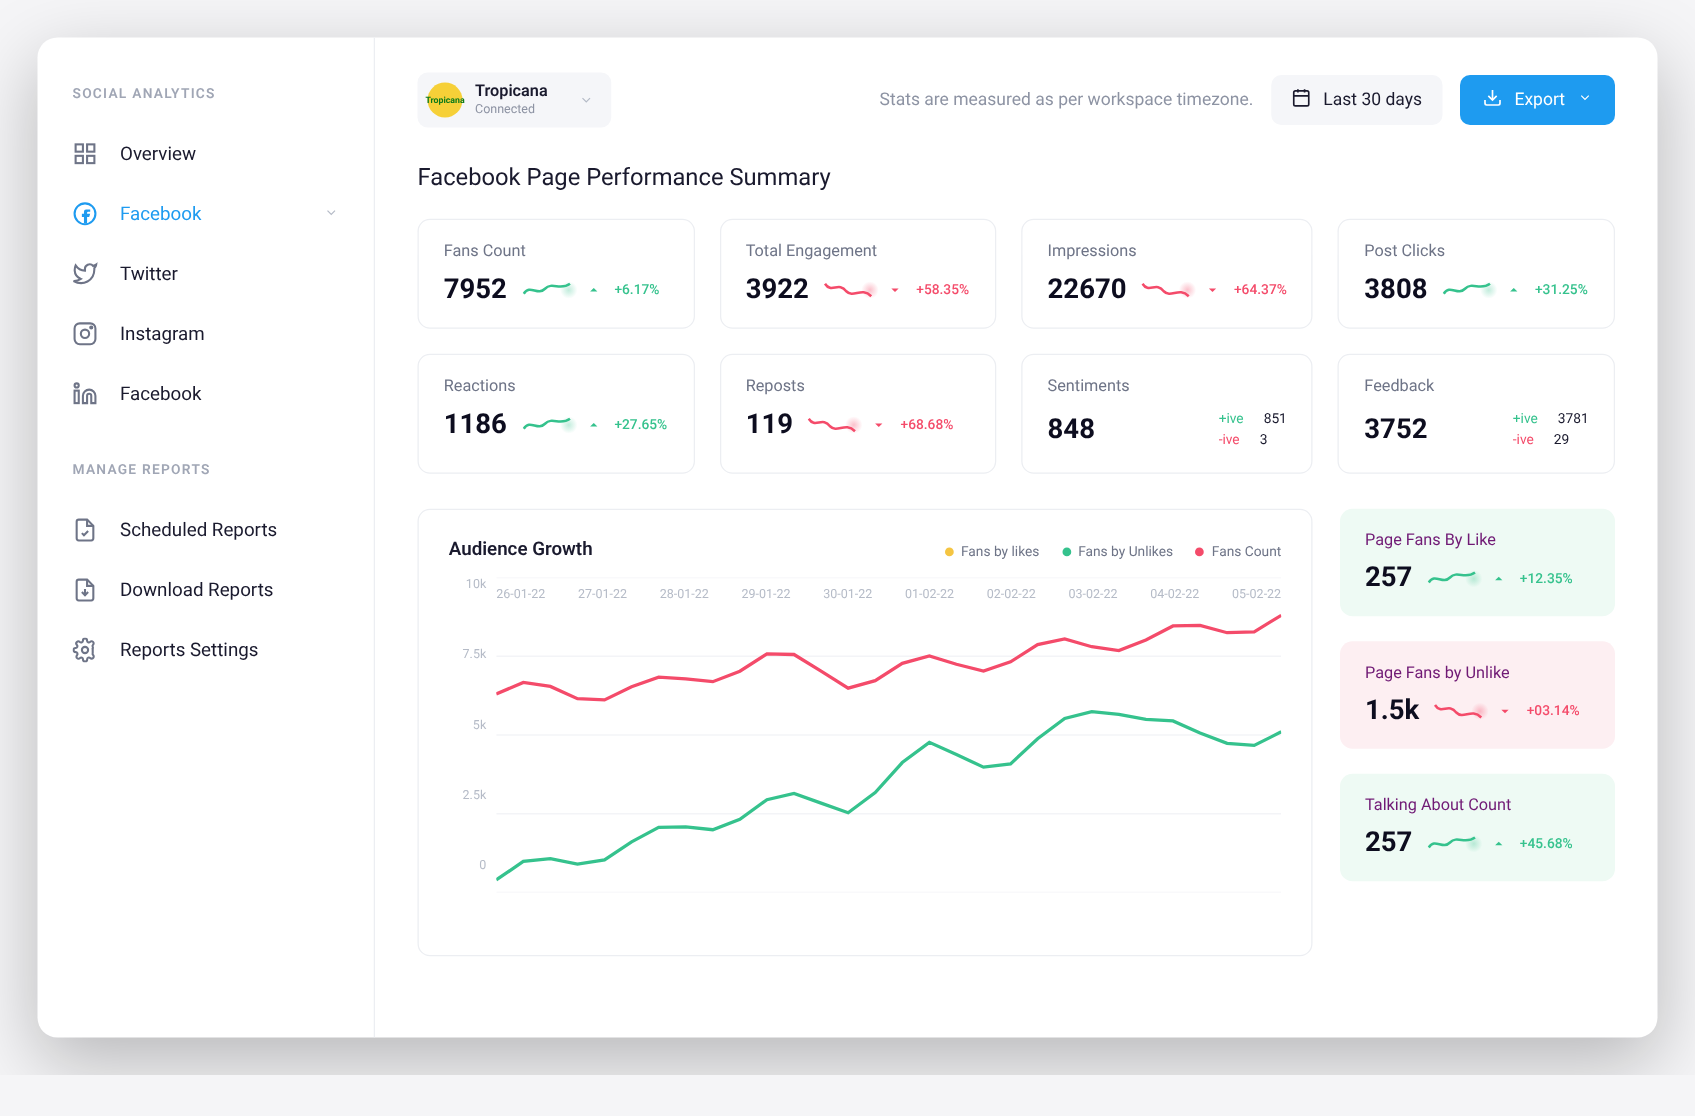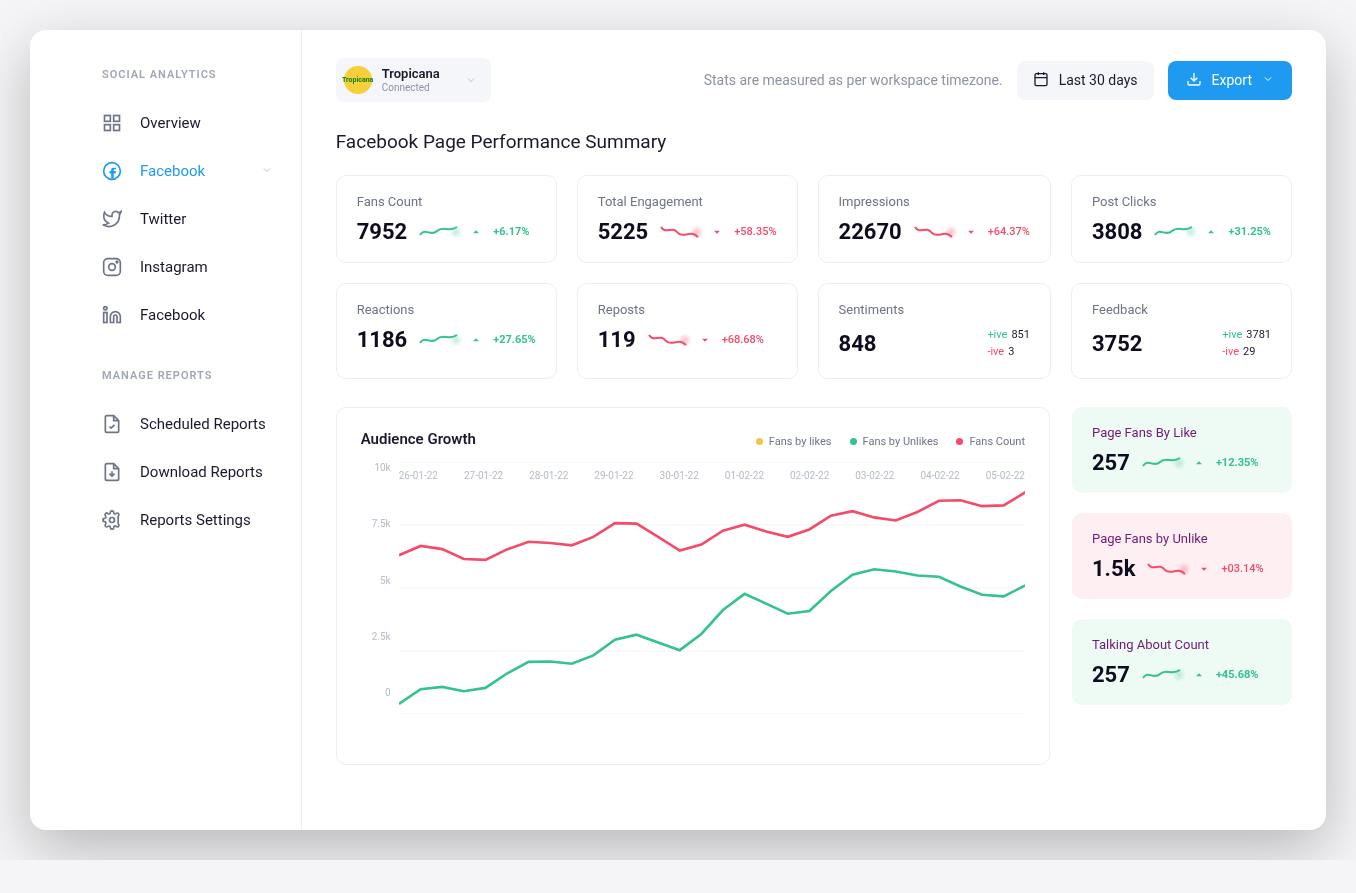--- a/index.html
+++ b/index.html
@@ -9,21 +9,20 @@
     padding: 30px;
     color: #1a1a2e;
   }
   .app {
     background: #fff;
     border-radius: 16px;
     display: flex;
     box-shadow: 0 20px 60px rgba(0,0,0,0.25);
     overflow: hidden;
     min-height: 800px;
-    padding-left: 44px;
   }
   
   .sidebar {
     width: 270px;
     border-right: 1px solid #eceef2;
     padding: 38px 0 0 0;
   }
   .section-label {
     font-size: 11px;
     letter-spacing: 1px;
@@ -93,26 +92,26 @@
     content:""; position:absolute; right:-4px; top:2px; width:14px;height:14px;
     background: radial-gradient(circle, rgba(244,75,106,0.35) 0%, rgba(244,75,106,0) 70%);
     border-radius:50%;
   }
   .spark.up::after {
     content:""; position:absolute; right:-4px; top:2px; width:14px;height:14px;
     background: radial-gradient(circle, rgba(53,194,141,0.3) 0%, rgba(53,194,141,0) 70%);
     border-radius:50%;
   }
   .delta { font-size:11px; font-weight:500; }
-  .delta.up, .arrow-up { color:#35c28d;font-weight:bold; }
+  .delta.up, .arrow-up { color:#35c28d; }
   .delta.down, .arrow-down { color:#f44b6a; }
   .pn-col { margin-left:auto; font-size:11px; line-height:1.5; text-align:left;}
   .pn-col .p { color:#35c28d; }
   .pn-col .n { color:#f44b6a; }
-  .pn-col .v { color:#1a1a2e; margin-left:4px;}
+  .pn-col .v { color:#1a1a2e; margin-left:16px;}
 
   
   .chart-row { display:grid; grid-template-columns: 1fr 220px; gap:22px; }
   .chart-card { border:1px solid #eceef2; border-radius:10px; padding:22px 24px; }
   .chart-head { display:flex; align-items:flex-end; margin-bottom:14px; }
   .chart-title { font-size:15px; font-weight:600; }
   .legend { margin-left:auto; display:flex; gap:18px; font-size:11px; color:#6e7487;}
   .legend-item { display:flex; align-items:center; gap:6px;}
   .dot { width:7px;height:7px;border-radius:50%; }
   .dot.y { background:#f5c542; }
@@ -290,21 +289,21 @@
               </svg></span>
             <span class="arrow-up"><svg width="10" height="10" viewBox="0 0 24 24" fill="currentColor">
                 <path d="M5 15l7-7 7 7H5z"></path>
               </svg></span>
             <span class="delta up">+6.17%</span>
     </div>
         </div>
         <div class="metric-card">
           <div class="metric-label">Total Engagement</div>
     <div class="metric-row">
-      <span class="metric-value">5225</span>
+      <span class="metric-value">3922</span>
       <span class="spark down"><svg viewBox="0 0 40 18" fill="none" stroke-width="2">
                 <path d="M1 4 C 6 12, 12 2, 18 10 C 24 16, 30 6, 38 14"></path>
               </svg></span>
             <span class="arrow-down"><svg width="10" height="10" viewBox="0 0 24 24" fill="currentColor">
                 <path d="M5 9l7 7 7-7H5z"></path>
               </svg></span>
             <span class="delta down">+58.35%</span>
     </div>
         </div>
         <div class="metric-card">

